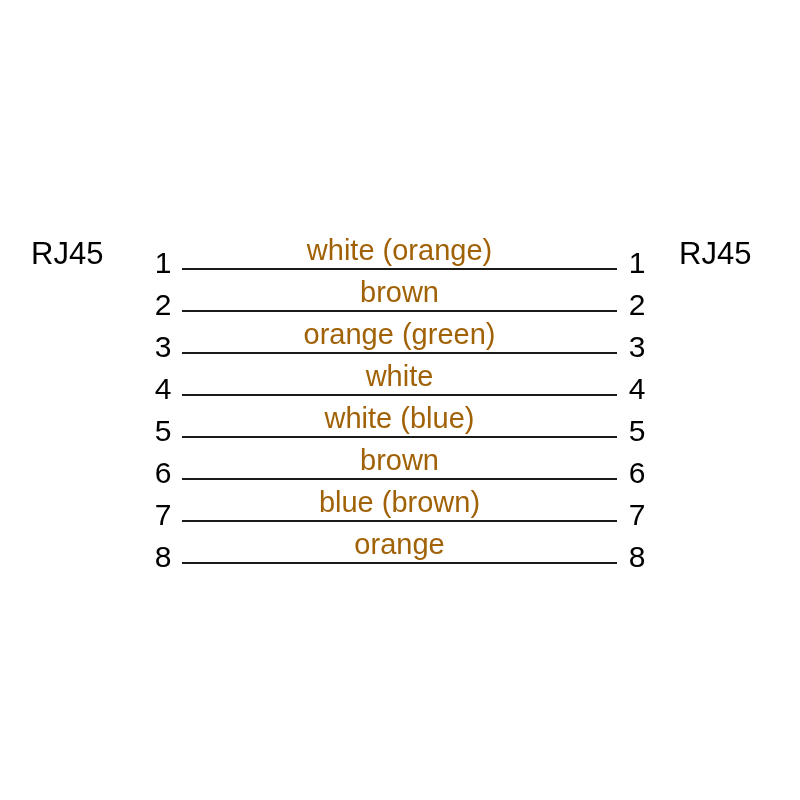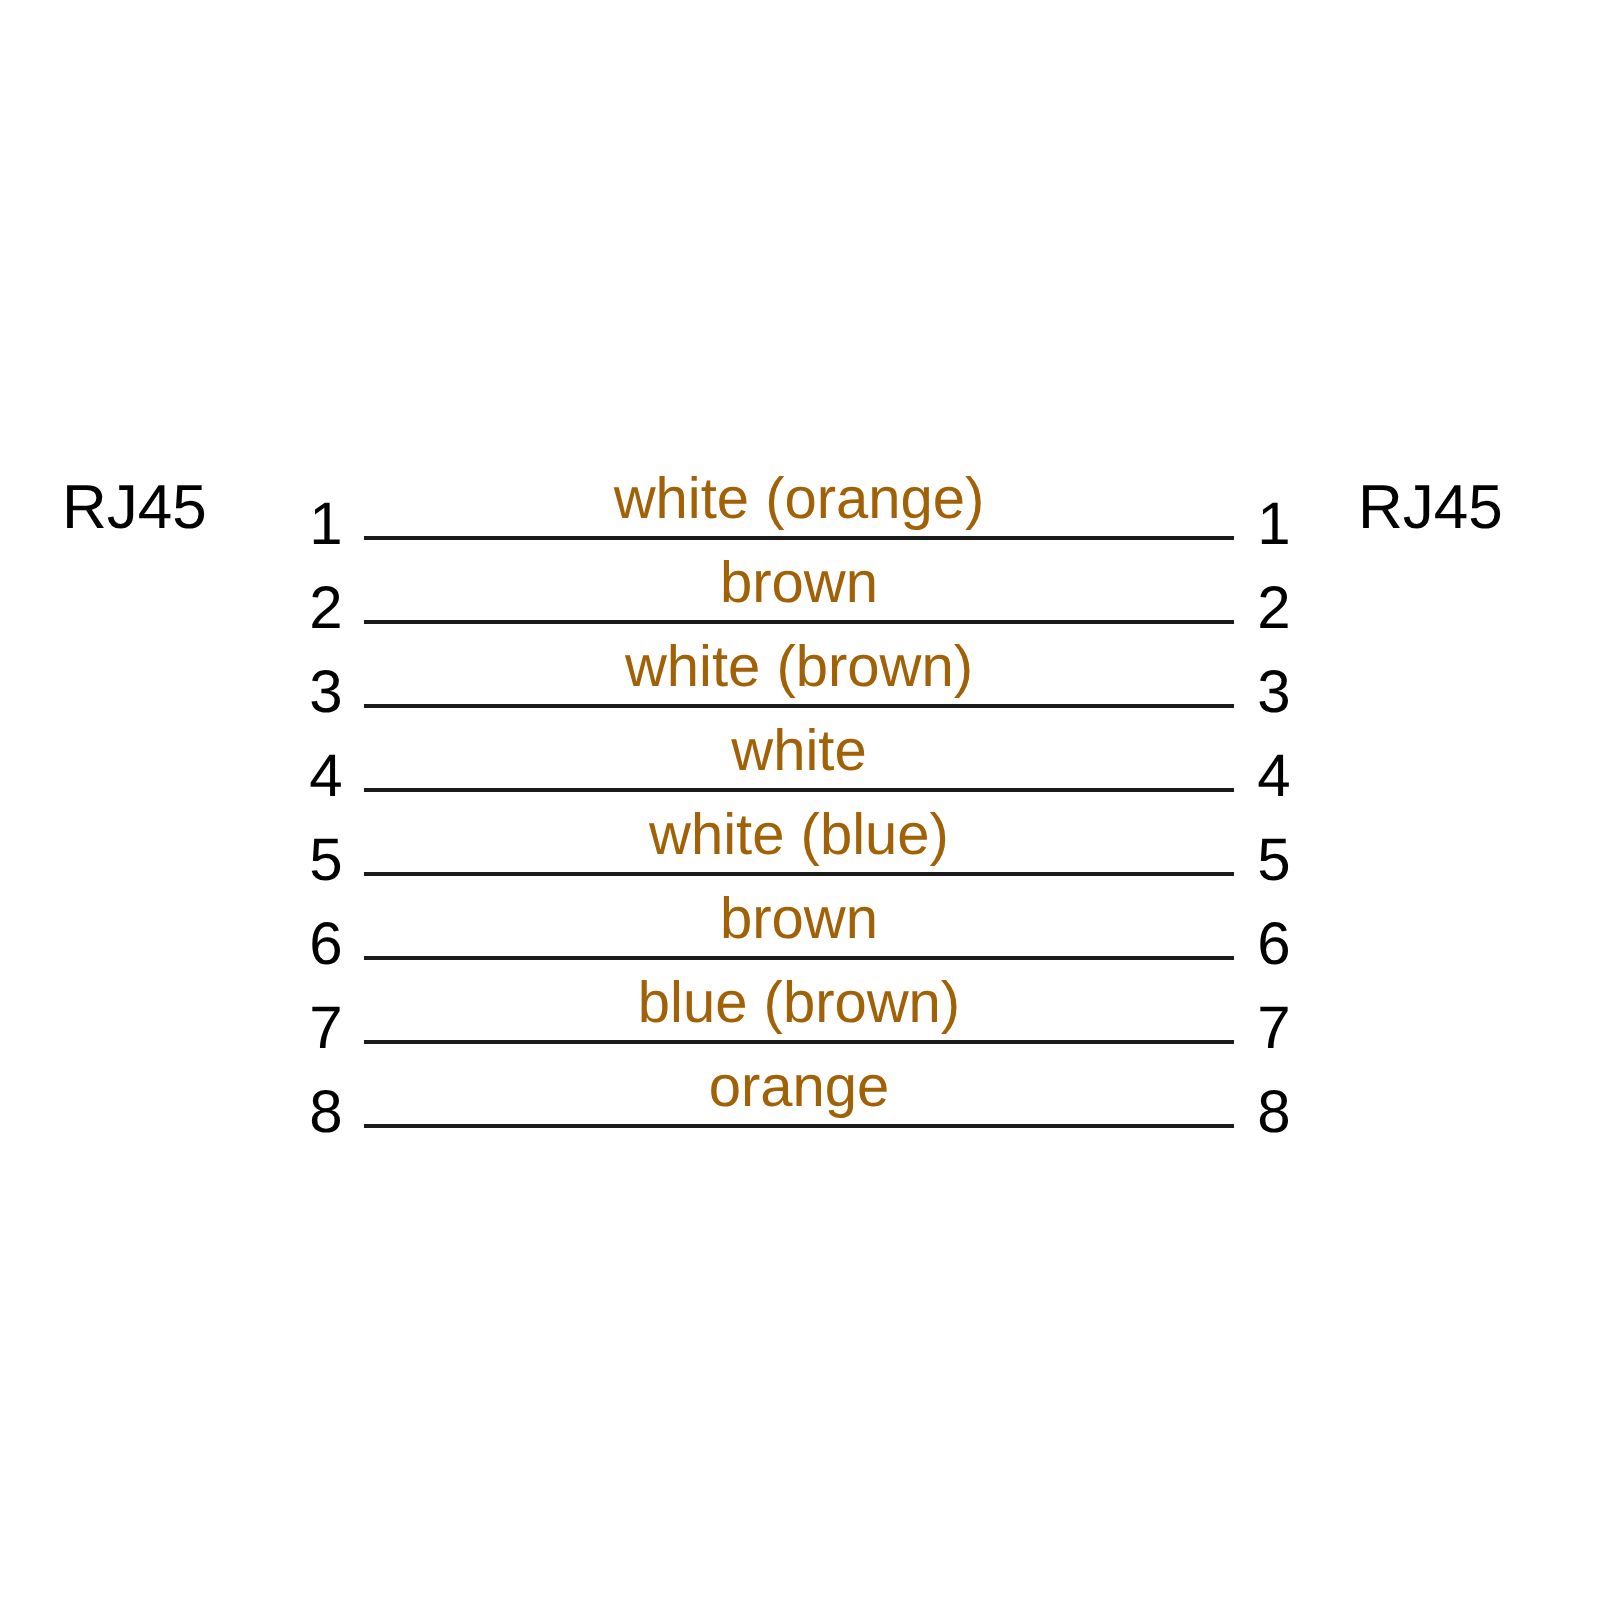--- a/index.html
+++ b/index.html
@@ -95,21 +95,21 @@
 
   <div class="wire-row" style="top:310px;">
     <div class="pin-number pin-left">2</div>
     <div class="wire-label">brown</div>
     <div class="wire-line"></div>
     <div class="pin-number pin-right">2</div>
   </div>
 
   <div class="wire-row" style="top:352px;">
     <div class="pin-number pin-left">3</div>
-    <div class="wire-label">white (brown)</div>
+    <div class="wire-label">orange (green)</div>
     <div class="wire-line"></div>
     <div class="pin-number pin-right">3</div>
   </div>
 
   <div class="wire-row" style="top:394px;">
     <div class="pin-number pin-left">4</div>
     <div class="wire-label">white</div>
     <div class="wire-line"></div>
     <div class="pin-number pin-right">4</div>
   </div>

